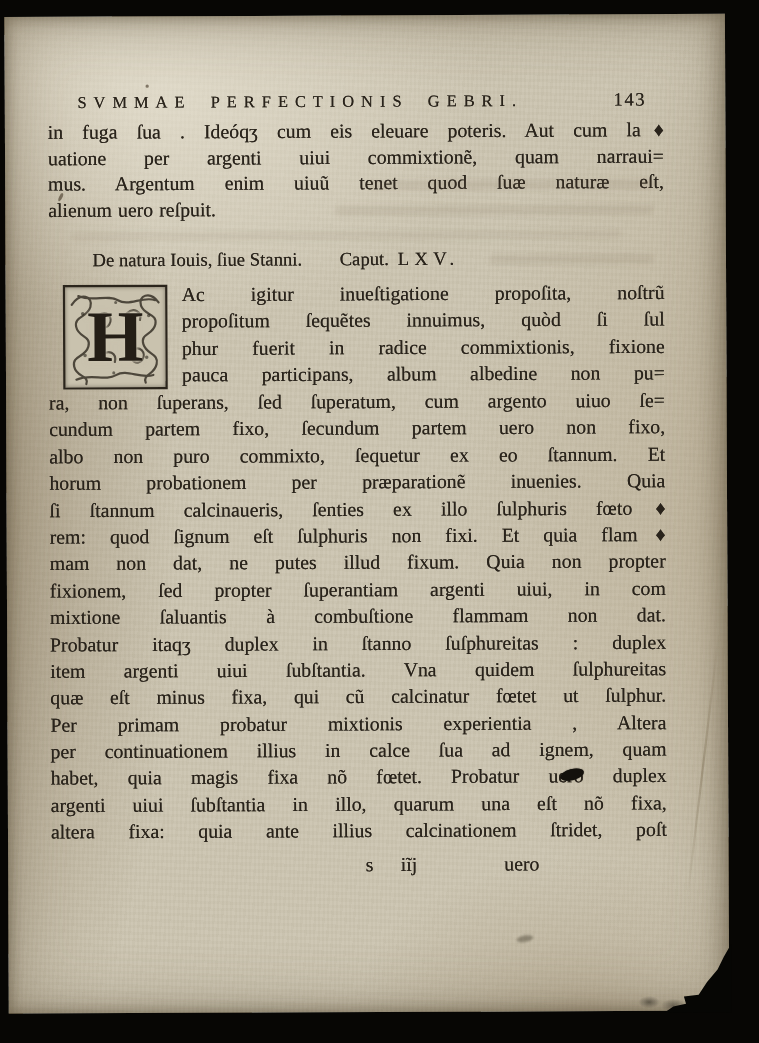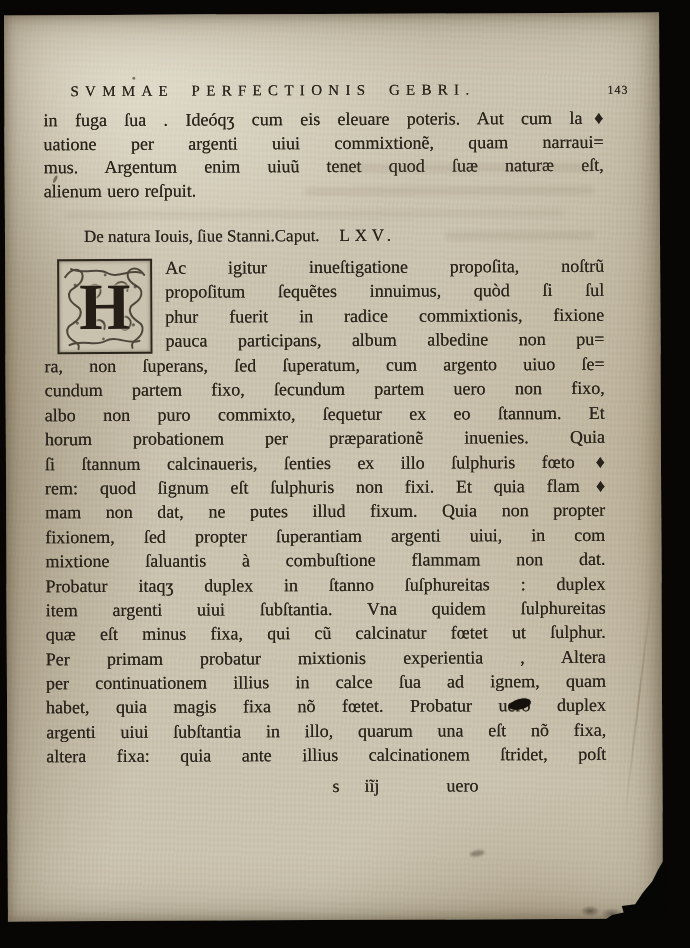--- a/index.html
+++ b/index.html
@@ -23,36 +23,36 @@
     transform:rotate(-0.25deg);
     transform-origin:50% 50%;
   }
   .ink{color:#29231b;text-shadow:0 0 .6px rgba(41,35,27,.85);}
 
   .running-header{
     position:absolute;left:0;top:68px;width:655px;display:flex;align-items:baseline;
     font-size:15px;letter-spacing:.42em;word-spacing:.5em;white-space:nowrap;
   }
   .running-header .title{margin-left:66px;}
-  .running-header .folio{margin-left:auto;margin-right:31px;letter-spacing:.08em;font-size:12px;}
+  .running-header .folio{margin-left:auto;margin-right:72px;letter-spacing:.08em;font-size:17px;}
 
   .para1{position:absolute;left:39px;top:94px;width:560px;}
   .line{
     font-size:18px;line-height:23.5px;height:23.5px;white-space:normal;
     text-align:justify;text-align-last:justify;word-spacing:1px;
   }
   .line.short{text-align:left;text-align-last:left;}
 
   .chapter{
     position:absolute;left:39px;top:212px;width:560px;display:flex;align-items:baseline;
     font-size:17px;white-space:nowrap;
   }
   .chapter .ch-title{margin-left:40px;}
-  .chapter .caput{}
-  .chapter .caput-num{margin-left:20px;letter-spacing:.28em;}
+  .chapter .caput{margin-left:34px;}
+  .chapter .caput-num{margin-left:8px;letter-spacing:.28em;}
 
   .para2-head{position:absolute;left:39px;top:241px;width:560px;display:flex;}
   .dropcap-box{
     width:91px;height:91px;flex:0 0 91px;margin-left:13px;margin-right:13px;margin-top:3px;
     border:2.5px solid #2b251c;position:relative;
     background:#c9c2ae;
     box-shadow:inset 0 0 4px rgba(43,37,28,.5);
   }
   .dropcap-box svg{position:absolute;inset:0;}
   .dropcap-letter{
@@ -63,21 +63,21 @@
   .indent-lines{flex:1;min-width:0;}
   .indent-lines .line{line-height:24.3px;height:24.3px;}
 
   .para2-rest{position:absolute;left:39px;top:339px;width:560px;}
   .para2-rest .line{line-height:24.4px;height:24.4px;}
 
   .sig-line{position:absolute;left:39px;top:762px;width:560px;height:24px;font-size:18px;}
   .sig-line span{position:absolute;}
   .sig-s{left:286px;}
   .sig-iij{left:318px;text-align:center;}
-  .sig-catch{left:400px;}
+  .sig-catch{left:412px;}
 
   
   .ink-blob{
     position:absolute;left:502px;top:686px;width:22px;height:10px;border-radius:50%;
     background:#14110c;transform:rotate(-14deg);box-shadow:0 0 1px #14110c;
   }
   .smudge{
     position:absolute;left:462px;top:837px;width:15px;height:6px;border-radius:50%;
     background:rgba(74,66,50,.45);filter:blur(1px);transform:rotate(-10deg);
   }

